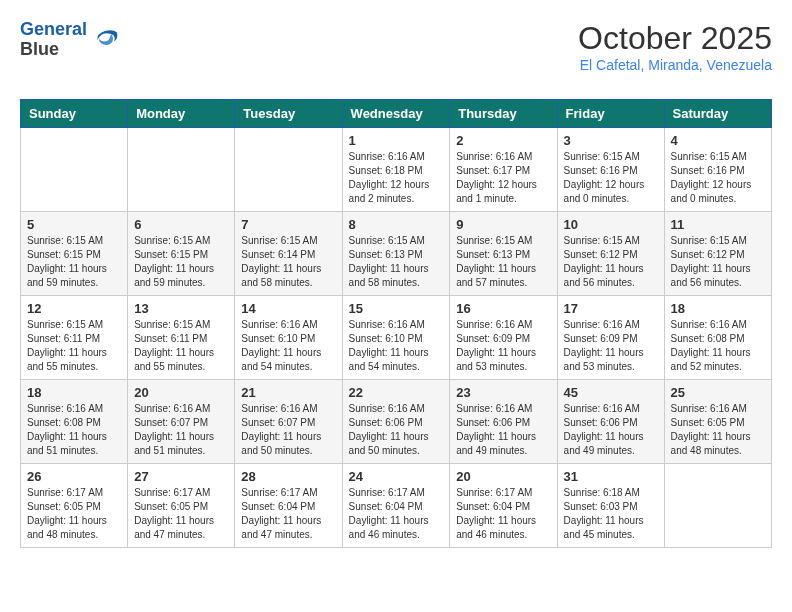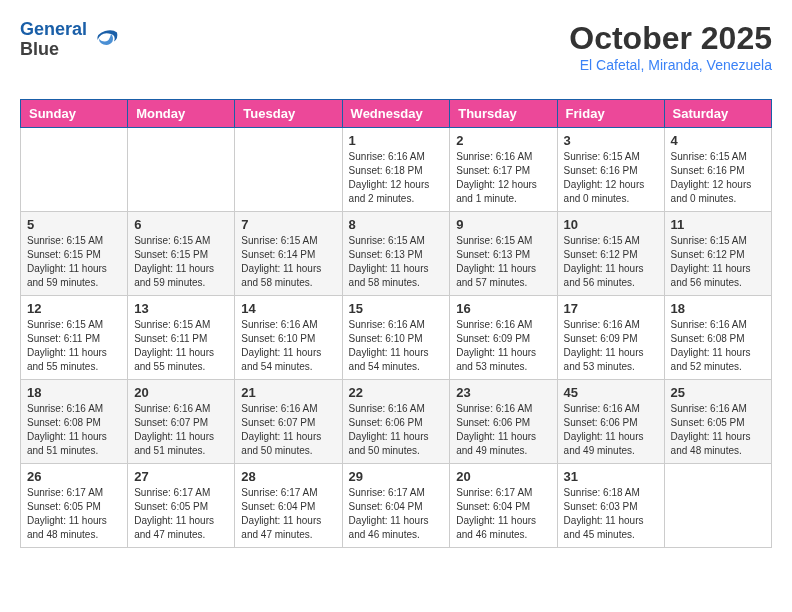--- a/index.html
+++ b/index.html
@@ -32,34 +32,34 @@
     .logo-bird {
       width: 30px;
       height: 30px;
       margin-left: 3px;
     }
     .title-block {
       text-align: right;
     }
     .month-title {
       font-size: 32px;
-      font-weight: bold;
+      font-weight: normal;
       color: #333;
     }
     .subtitle {
       font-size: 14px;
       color: #3b82f6;
     }
     .calendar {
       width: 100%;
       border-collapse: collapse;
       border: 1px solid #ccc;
     }
     .calendar th {
-      background-color: #ec4899;
+      background-color: #0f766e;
       color: #fff;
       text-align: left;
       padding: 6px 8px;
       font-size: 13px;
       border: 1px solid #1a5fa8;
     }
     .calendar td {
       border: 1px solid #ccc;
       vertical-align: top;
       padding: 5px 6px;
@@ -323,21 +323,21 @@
 and 47 minutes.</div>
         </td>
         <td>
           <span class="day-num">28</span>
           <div class="day-info" style="white-space: pre-line;">Sunrise: 6:17 AM
 Sunset: 6:04 PM
 Daylight: 11 hours
 and 47 minutes.</div>
         </td>
         <td>
-          <span class="day-num">29</span>
+          <span class="day-num">24</span>
           <div class="day-info" style="white-space: pre-line;">Sunrise: 6:17 AM
 Sunset: 6:04 PM
 Daylight: 11 hours
 and 46 minutes.</div>
         </td>
         <td>
           <span class="day-num">20</span>
           <div class="day-info" style="white-space: pre-line;">Sunrise: 6:17 AM
 Sunset: 6:04 PM
 Daylight: 11 hours

